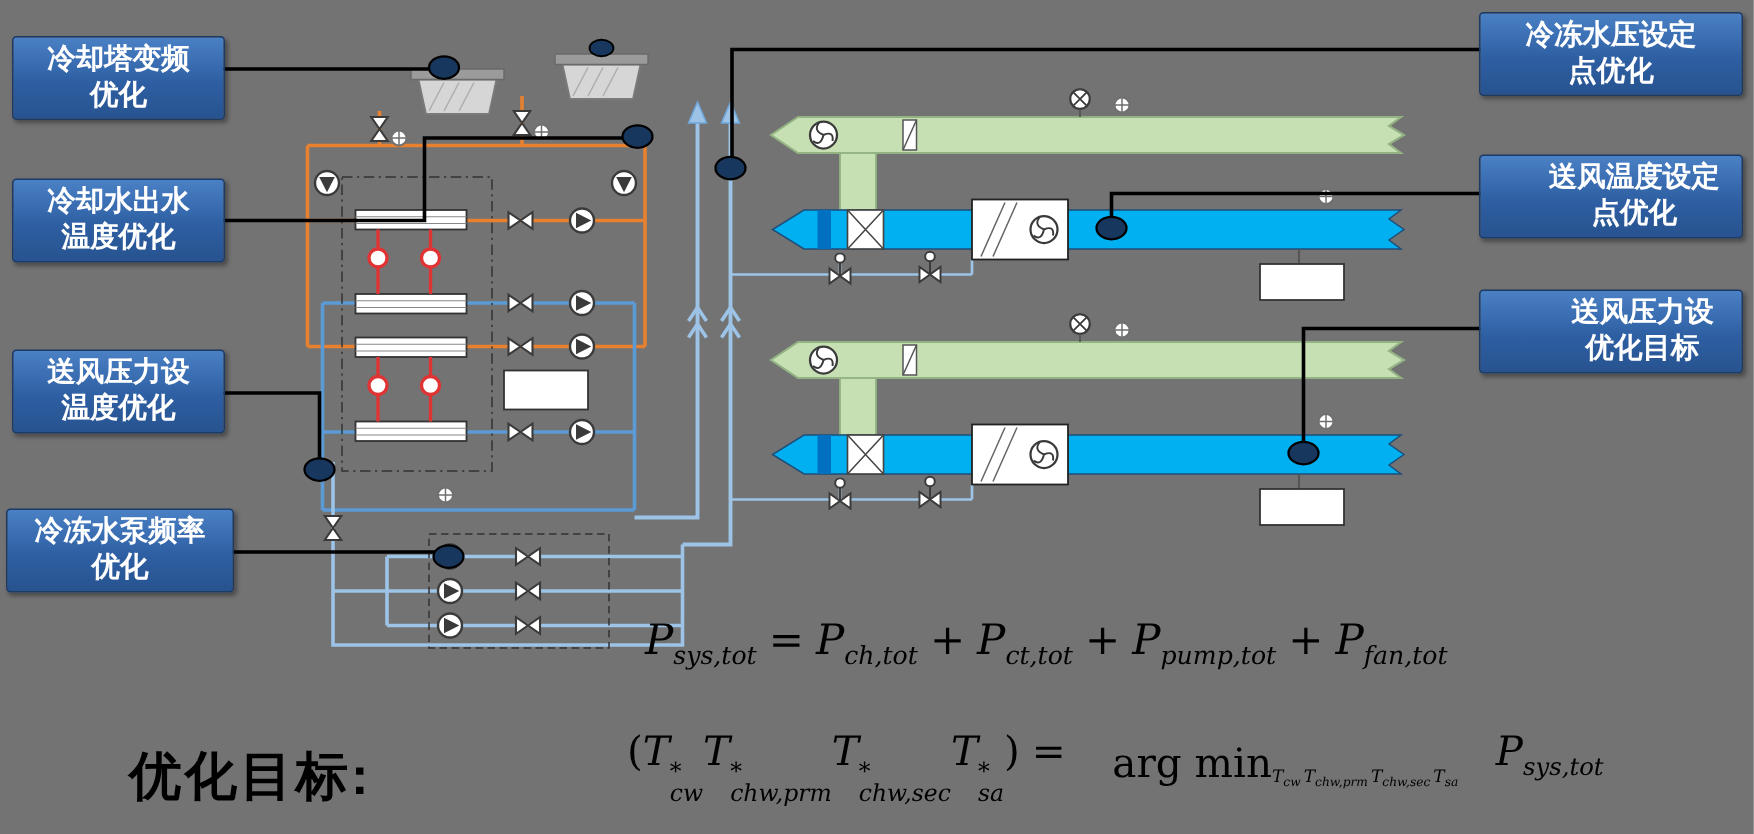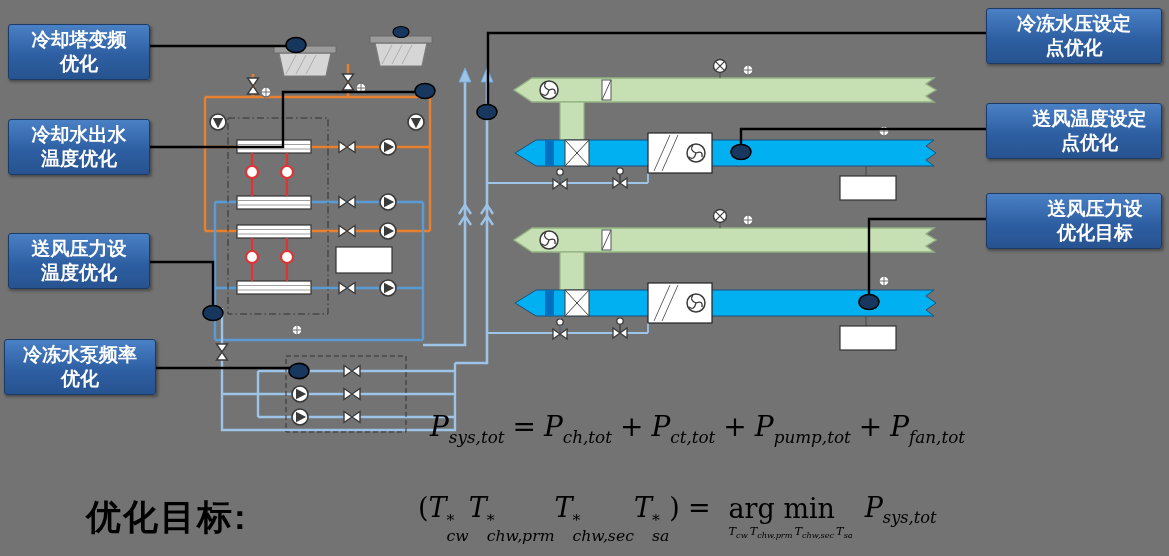--- a/index.html
+++ b/index.html
@@ -19,21 +19,21 @@
   .formula{position:absolute;font-family:"DejaVu Serif","Liberation Serif",serif;color:#000;white-space:nowrap}
   .formula .b{font-style:italic}
   .formula sub{font-size:60%;font-style:italic}
   .formula .f-op{font-style:normal;margin:0 8px}
   .formula .f-paren{font-style:normal}
   .formula-power{left:430px;top:410px;font-size:28px}
   .formula-argmin{left:418px;top:486px;font-size:27px}
   .ss{display:inline-flex;flex-direction:column;align-items:flex-start;font-size:58%;line-height:1.05;vertical-align:-0.55em}
   .ss .up{font-style:normal;height:1em}
   .ss .dn{font-style:italic}
-  .argmin{display:inline-flex;flex-direction:column;align-items:flex-start;vertical-align:middle;margin:0 10px;transform:translateY(7px)}
+  .argmin{display:inline-flex;align-items:flex-end;vertical-align:middle;margin:0 23px;transform:translateY(7px)}
   .argmin .amop{font-style:normal}
   .argmin .under{font-size:42%;font-style:italic;line-height:1;margin-top:2px;white-space:nowrap}
   .argmin .under sub{font-size:72%}
   .uterm{margin-right:2px}
 
   .objective{position:absolute;left:86px;top:494px;font-size:35px;font-weight:800;letter-spacing:2px;color:#000}
 </style>
 </head>
 <body>
 

